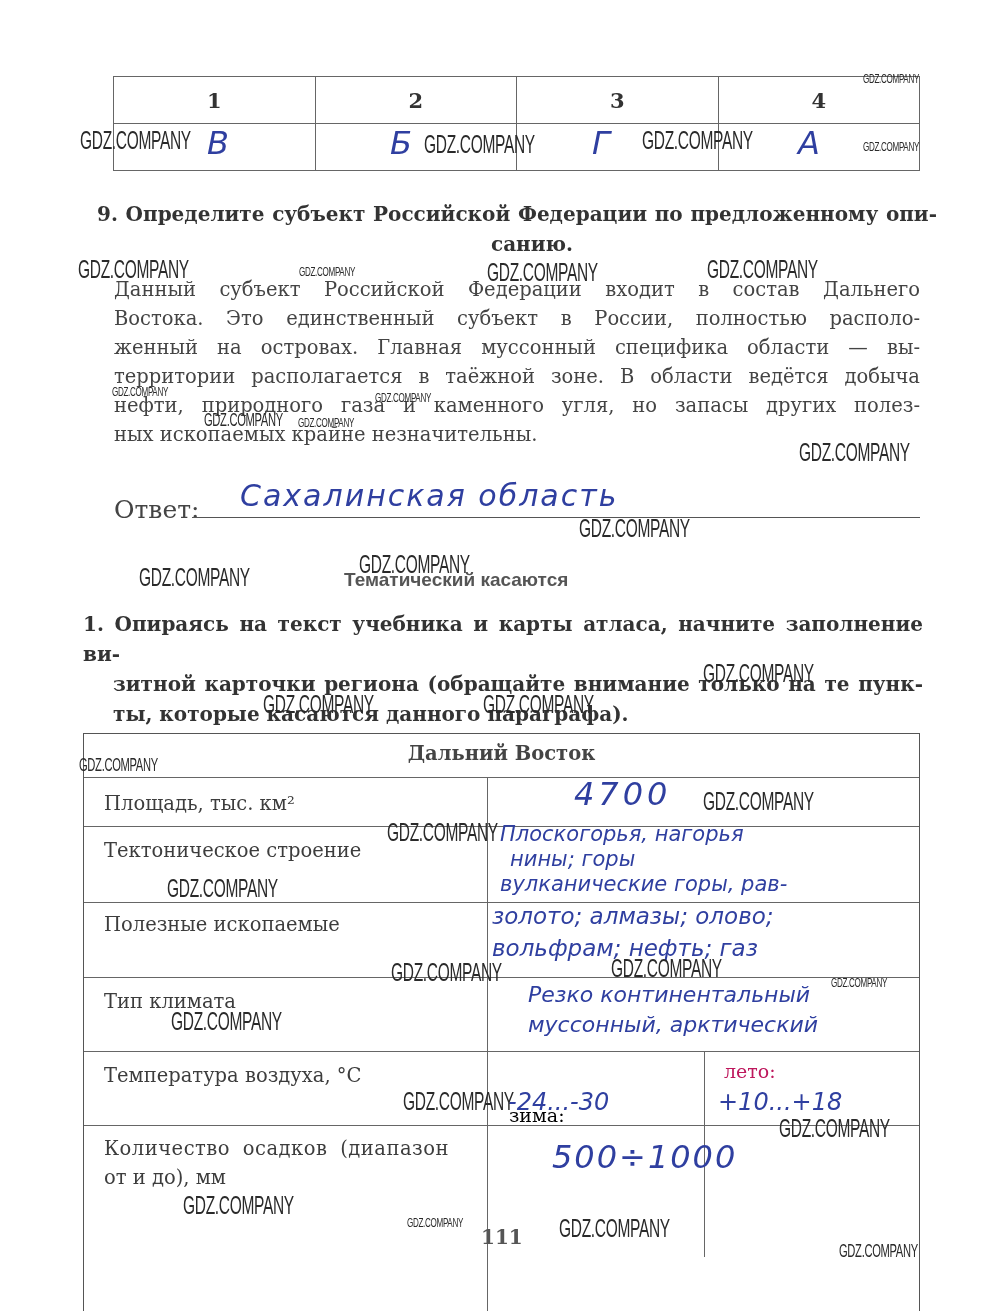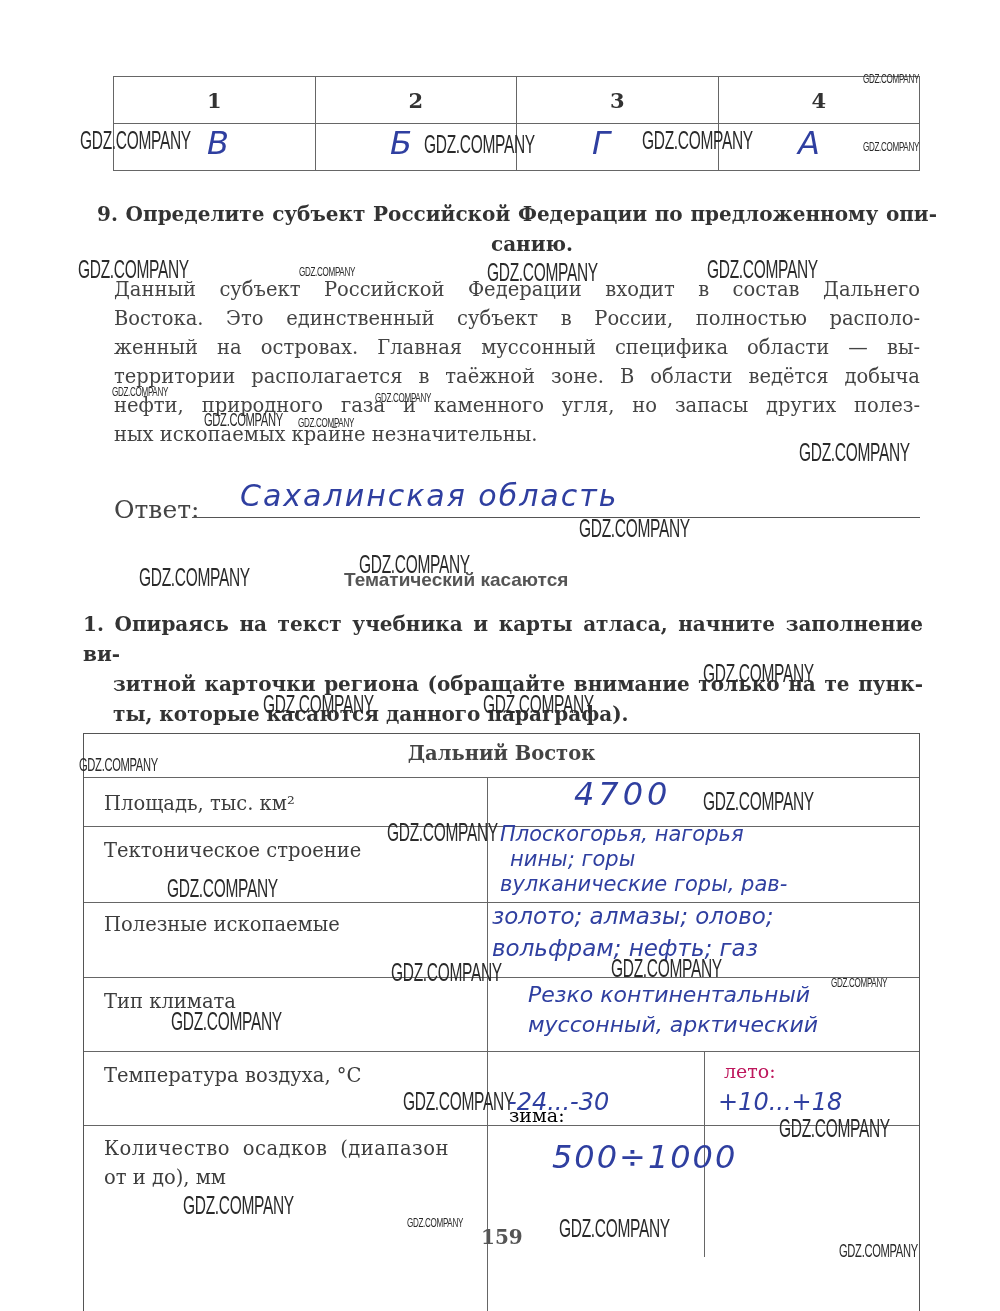--- a/index.html
+++ b/index.html
@@ -151,21 +151,21 @@
   <div>вольфрам; нефть; газ</div>
 </div>
 <div class="hand" style="left:496px; top:980px; font-size:22px; line-height:30px;margin-left:32px;">
   <div>Резко континентальный</div>
   <div>муссонный, арктический</div>
 </div>
 <span class="hand" style="left:508px; top:1088px; font-size:24px;">-24...-30</span>
 <span class="hand" style="left:718px; top:1088px; font-size:24px;">+10...+18</span>
 <span class="hand" style="left:552px; top:1138px; font-size:32px; letter-spacing:2px;">500÷1000</span>
 
-<div class="abs" style="left:481px; top:1225px; font-weight:bold; font-size:20px; color:#555;">159</div>
+<div class="abs" style="left:481px; top:1225px; font-weight:bold; font-size:20px; color:#555;">111</div>
 
 <span class="wm small" style="left:863px; top:71px;">GDZ.COMPANY</span>
 <span class="wm big" style="left:80px; top:126px;">GDZ.COMPANY</span>
 <span class="wm big" style="left:424px; top:130px;">GDZ.COMPANY</span>
 <span class="wm big" style="left:642px; top:126px;">GDZ.COMPANY</span>
 <span class="wm small" style="left:863px; top:139px;">GDZ.COMPANY</span>
 <span class="wm big" style="left:78px; top:255px;">GDZ.COMPANY</span>
 <span class="wm small" style="left:299px; top:264px;">GDZ.COMPANY</span>
 <span class="wm big" style="left:487px; top:258px;">GDZ.COMPANY</span>
 <span class="wm big" style="left:707px; top:255px;">GDZ.COMPANY</span>

